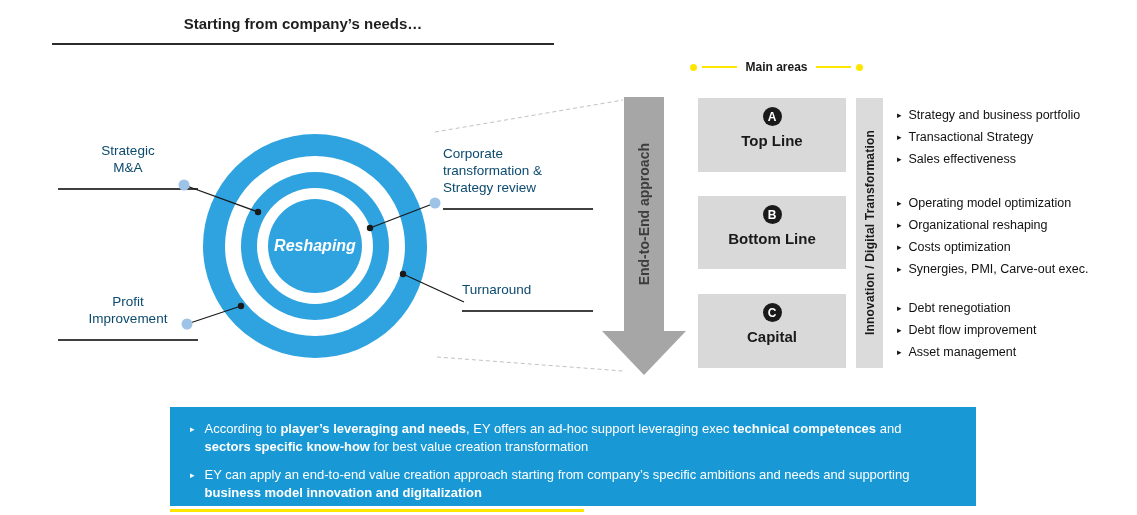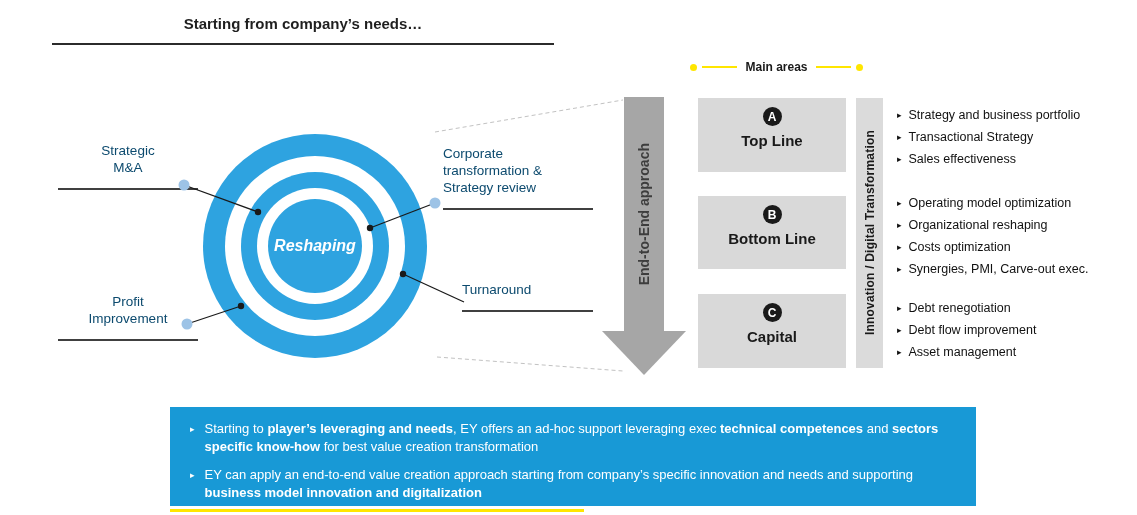--- a/index.html
+++ b/index.html
@@ -220,22 +220,22 @@
       </div>
       <div class="activity">
         <span class="tri">▸</span>
         <span>Asset management</span>
       </div>
     </div>
 
   <div class="footer-box">
       <div class="fb-row">
         <span class="tri white">▸</span>
-        <p class="fb-text"><span>Starting to </span><b>player’s leveraging and needs</b><span>, EY offers an ad-hoc support leveraging exec </span><b>technical competences</b><span> and </span><b>sectors specific know-how</b><span> for best value creation transformation</span></p>
+        <p class="fb-text"><span>According to </span><b>player’s leveraging and needs</b><span>, EY offers an ad-hoc support leveraging exec </span><b>technical competences</b><span> and </span><b>sectors specific know-how</b><span> for best value creation transformation</span></p>
       </div>
       <div class="fb-row">
         <span class="tri white">▸</span>
-        <p class="fb-text"><span>EY can apply an end-to-end value creation approach starting from company’s specific innovation and needs and supporting </span><b>business model innovation and digitalization</b></p>
+        <p class="fb-text"><span>EY can apply an end-to-end value creation approach starting from company’s specific ambitions and needs and supporting </span><b>business model innovation and digitalization</b></p>
       </div>
     </div>
   <div class="bottom-bar"></div>
 
 </div>
 
 </body></html>

